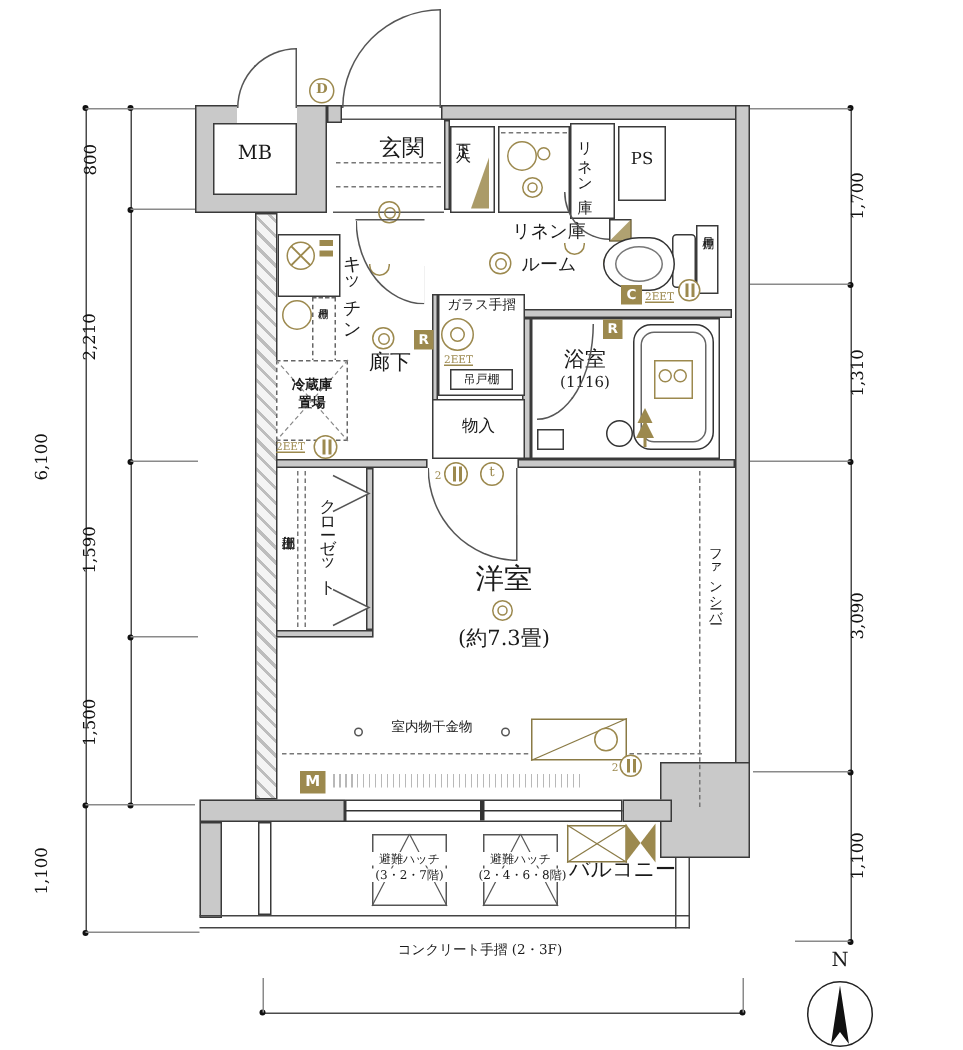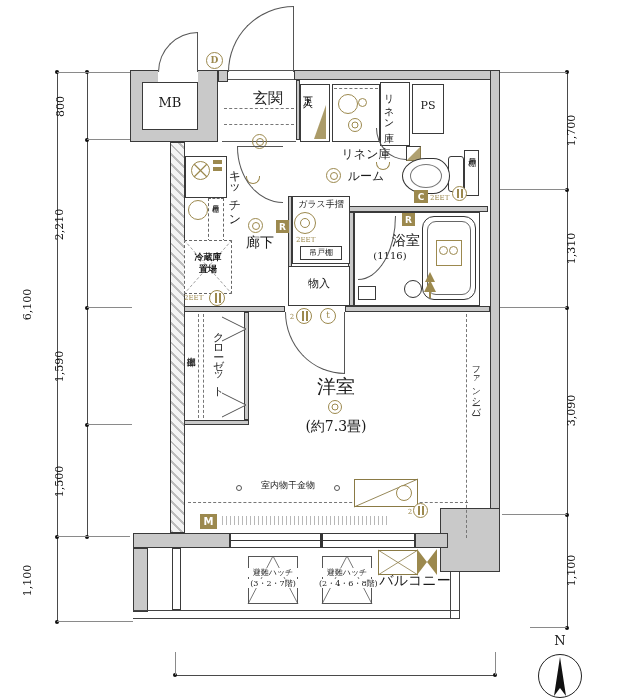--- a/index.html
+++ b/index.html
@@ -23,21 +23,21 @@
   .cc{position:absolute;box-sizing:border-box;border:1.3px solid #9c894e;border-radius:50%;}
   .cc>span{position:absolute;left:50%;top:50%;transform:translate(-50%,-50%);
            border:1.2px solid #9c894e;border-radius:50%;display:block;}
   .oc{position:absolute;box-sizing:border-box;border:1.3px solid #9c894e;border-radius:50%;background:#fff;}
   .oc i{position:absolute;top:2px;bottom:2px;width:1.5px;background:#9c894e;}
   .half{position:absolute;box-sizing:border-box;border:1.3px solid #9c894e;border-top:none;
         border-radius:0 0 12px 12px;background:#fff;}
   .sqmark{position:absolute;box-sizing:border-box;background:#9c894e;color:#fff;
           font-family:"DejaVu Sans","Liberation Sans",sans-serif;font-weight:bold;
           display:flex;align-items:center;justify-content:center;}
-  .tiny{font-size:7px;}
+  .tiny{font-size:7px;text-decoration:underline;}
   .dashh{position:absolute;border-top:1px dashed #777;}
   .dashv{position:absolute;border-left:1px dashed #777;}
   svg{position:absolute;overflow:visible;}
 </style>
 </head>
 <body>
 
 <div class="plan">
 
   <div class="dline" style="left:57px;top:72px;width:1px;height:465px;"></div>
@@ -81,20 +81,21 @@
   <div class="xline" style="left:488px;top:307px;width:79px;height:1px;"></div>
   <div class="xline" style="left:502px;top:514px;width:65px;height:1px;"></div>
   <div class="xline" style="left:530px;top:627px;width:37px;height:1px;"></div>
 
   <div class="dline" style="left:175px;top:675px;width:320px;height:1px;"></div>
   <div class="dot" style="left:173px;top:673px;"></div>
   <div class="dot" style="left:493px;top:673px;"></div>
   <div class="xline" style="left:175px;top:652px;width:1px;height:23px;"></div>
   <div class="xline" style="left:495px;top:652px;width:1px;height:23px;"></div>
 
+  <div class="lbl" style="left:220px;top:629px;width:200px;font-size:9px;">コンクリート手摺 (2・3F)</div>
 
   <div class="abs" style="left:538px;top:654px;width:44px;height:44px;border:1px solid #222;border-radius:50%;"></div>
   <div class="lbl" style="left:548px;top:634px;width:24px;font-size:13px;">N</div>
   <svg width="22" height="42" style="left:549px;top:656px;">
     <polygon points="11,1 5,40 11,32 17,40" fill="#111"></polygon>
   </svg>
 
   <div class="wall" style="left:130px;top:70px;width:88px;height:72px;"></div>
   <div class="box" style="left:142px;top:82px;width:56px;height:48px;"></div>
   <div class="lbl" style="left:142px;top:96px;width:56px;font-size:13px;">MB</div>
@@ -174,21 +175,21 @@
   <div class="sqmark" style="left:414px;top:190px;width:14px;height:13px;font-size:9px;">C</div>
   <div class="lbl gold tiny" style="left:430px;top:194px;width:26px;text-align:left;">2EET</div>
   <div class="oc" style="left:452px;top:186px;width:15px;height:15px;">
       <i style="left:4px;"></i>
       <i style="left:8px;"></i>
     </div>
 
   <div class="wall" style="left:348px;top:206px;width:140px;height:6px;"></div>
   <div class="wall" style="left:348px;top:212px;width:6px;height:94px;"></div>
   <div class="box" style="left:354px;top:212px;width:126px;height:94px;"></div>
-  <div class="lbl" style="left:360px;top:232px;width:60px;font-size:14px;text-align:right;">浴室</div>
+  <div class="lbl" style="left:360px;top:232px;width:60px;font-size:14px;">浴室</div>
   <div class="lbl" style="left:360px;top:250px;width:60px;font-size:10px;">(1116)</div>
   <div class="abs" style="left:422px;top:216px;width:54px;height:84px;border:1.5px solid #333;border-radius:12px;background:#fff;"></div>
   <div class="abs" style="left:427px;top:221px;width:44px;height:74px;border:1px solid #666;border-radius:9px;"></div>
   <div class="abs" style="left:436px;top:240px;width:26px;height:26px;border:1.2px solid #9c894e;background:#fff;"></div>
   <div class="abs" style="left:439px;top:246px;width:9px;height:9px;border:1.2px solid #9c894e;border-radius:50%;"></div>
   <div class="abs" style="left:449px;top:246px;width:9px;height:9px;border:1.2px solid #9c894e;border-radius:50%;"></div>
   <div class="arc" style="left:358px;top:216px;width:38px;height:64px;border-right:1px solid #555;border-bottom:1px solid #555;border-bottom-right-radius:100% 100%;"></div>
   <div class="abs" style="left:404px;top:280px;width:18px;height:18px;border:1px solid #333;border-radius:50%;background:#fff;"></div>
   <svg width="16" height="26" style="left:422px;top:272px;">
     <polygon points="8,0 3,10 13,10" fill="#9c894e"></polygon>

